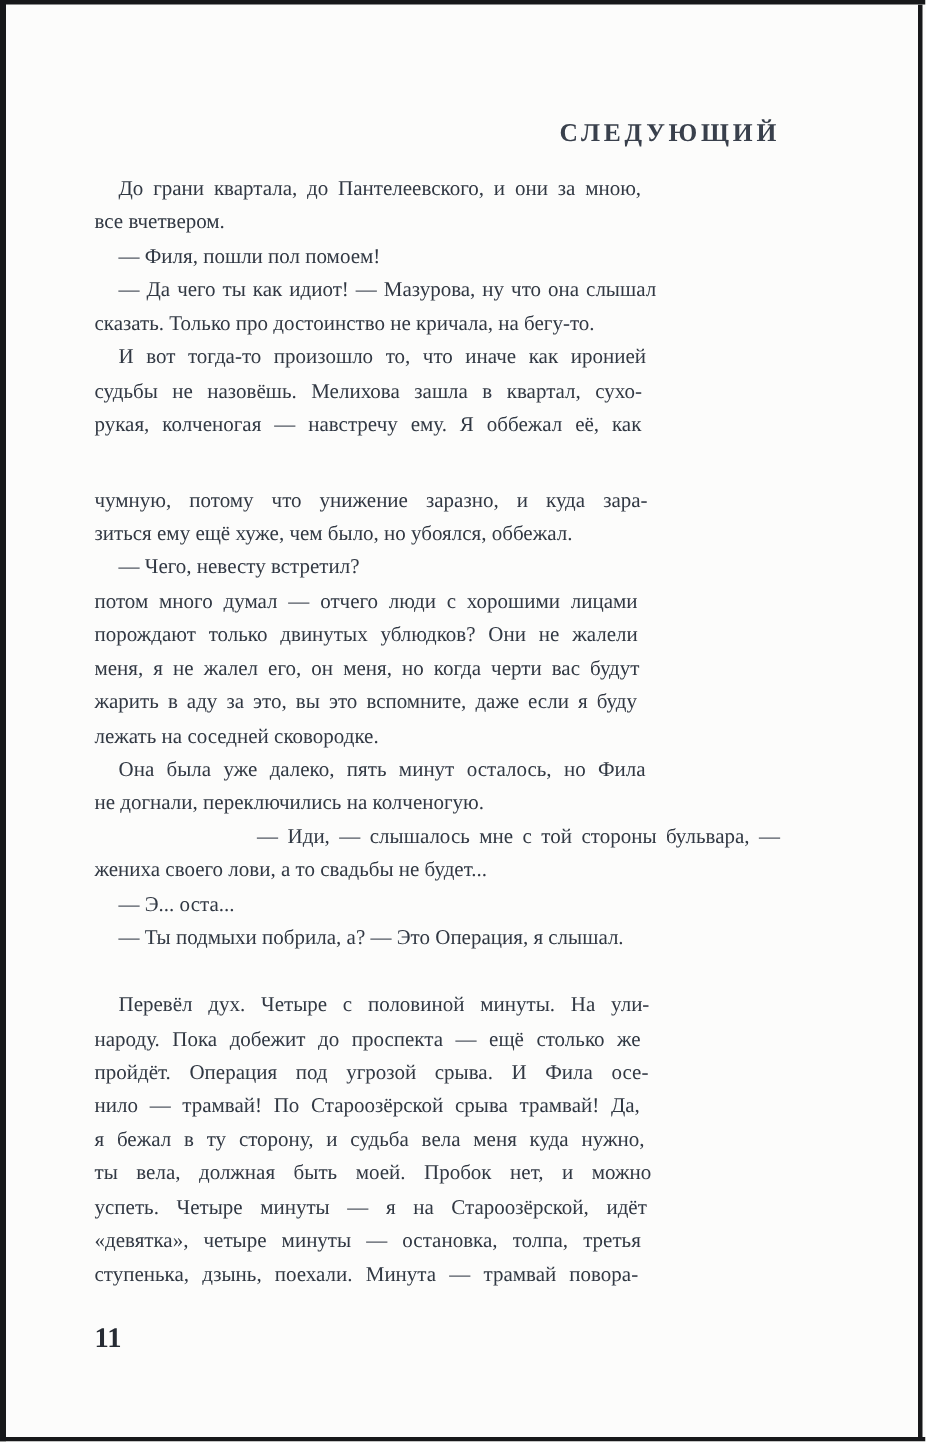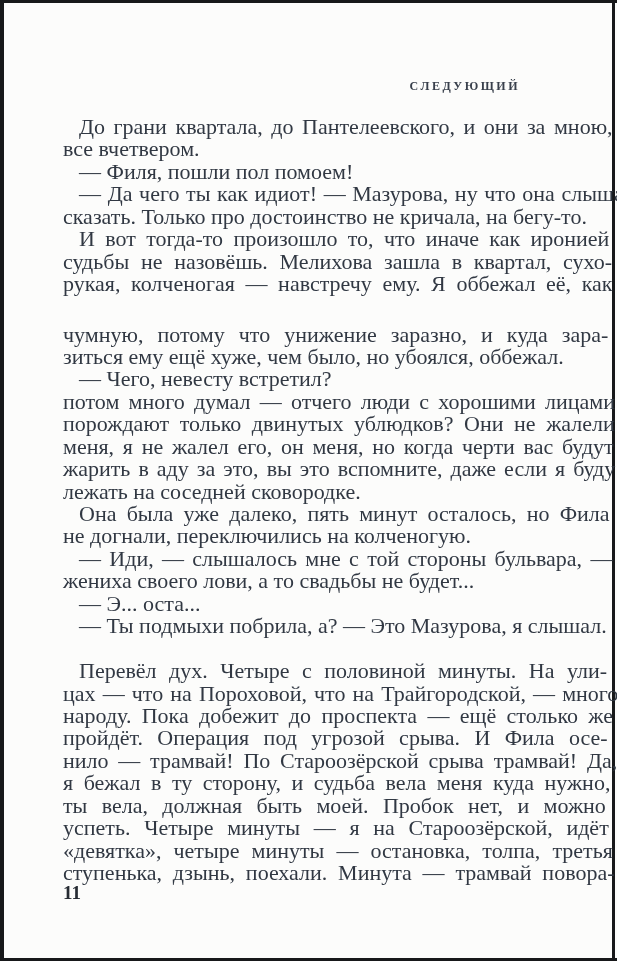--- a/index.html
+++ b/index.html
@@ -16,27 +16,27 @@
     overflow:hidden;
   }
   .frame-right{
     position:absolute;top:0;bottom:0;right:2px;width:3px;
     background:var(--frame,#17181a);
   }
   .running-header{
     position:absolute;top:76px;left:59px;width:457px;
     text-align:right;
     font-weight:bold;
-    font-size:12px;
+    font-size:17px;
     letter-spacing:2.5px;
     color:var(--header-text,#39404c);
   }
   .text-block{
     position:absolute;top:113px;left:59px;width:457px;
-    font-size:22px;
+    font-size:14px;
     line-height:22.45px;
   }
   .para{margin:0;padding:0;}
   .para.sect{margin-top:22.45px;}
   .ln{height:22.45px;white-space:nowrap;}
   .ln.indent{padding-left:16px;}
   .page-number{
     position:absolute;top:879px;left:59px;width:450px;
     font-weight:bold;
     font-size:19px;
@@ -85,25 +85,24 @@
         <div class="ln noj"><span>не догнали, переключились на колченогую.</span></div>
       </div>
       <div class="para">
         <div class="ln indent" style="word-spacing: 2.81px; text-align: right;"><span>— Иди, — слышалось мне с той стороны бульвара, —</span></div>
         <div class="ln noj"><span>жениха своего лови, а то свадьбы не будет...</span></div>
       </div>
       <div class="para">
         <div class="ln indent noj"><span>— Э... оста...</span></div>
       </div>
       <div class="para">
-        <div class="ln indent noj"><span>— Ты подмыхи побрила, а? — Это Мазурова, я слышал.</span></div>
+        <div class="ln indent noj"><span>— Ты подмыхи побрила, а? — Это Операция, я слышал.</span></div>
       </div>
       <div class="para sect">
         <div class="ln indent" style="word-spacing: 7.01px;"><span>Перевёл дух. Четыре с половиной минуты. На ули-</span></div>
-        <div class="ln" style="word-spacing: 1.61px;"><span>цах — что на Пороховой, что на Трайгородской, — много</span></div>
         <div class="ln" style="word-spacing: 4.84px;"><span>народу. Пока добежит до проспекта — ещё столько же</span></div>
         <div class="ln" style="word-spacing: 8.9px;"><span>пройдёт. Операция под угрозой срыва. И Фила осе-</span></div>
         <div class="ln" style="word-spacing: 4.28px;"><span>нило — трамвай! По Староозёрской срыва трамвай! Да,</span></div>
         <div class="ln" style="word-spacing: 5.03px;"><span>я бежал в ту сторону, и судьба вела меня куда нужно,</span></div>
         <div class="ln" style="word-spacing: 8.84px;"><span>ты вела, должная быть моей. Пробок нет, и можно</span></div>
         <div class="ln" style="word-spacing: 8.23px;"><span>успеть. Четыре минуты — я на Староозёрской, идёт</span></div>
         <div class="ln" style="word-spacing: 6.56px;"><span>«девятка», четыре минуты — остановка, толпа, третья</span></div>
         <div class="ln" style="word-spacing: 5.28px;"><span>ступенька, дзынь, поехали. Минута — трамвай повора-</span></div>
       </div>
     </div>

